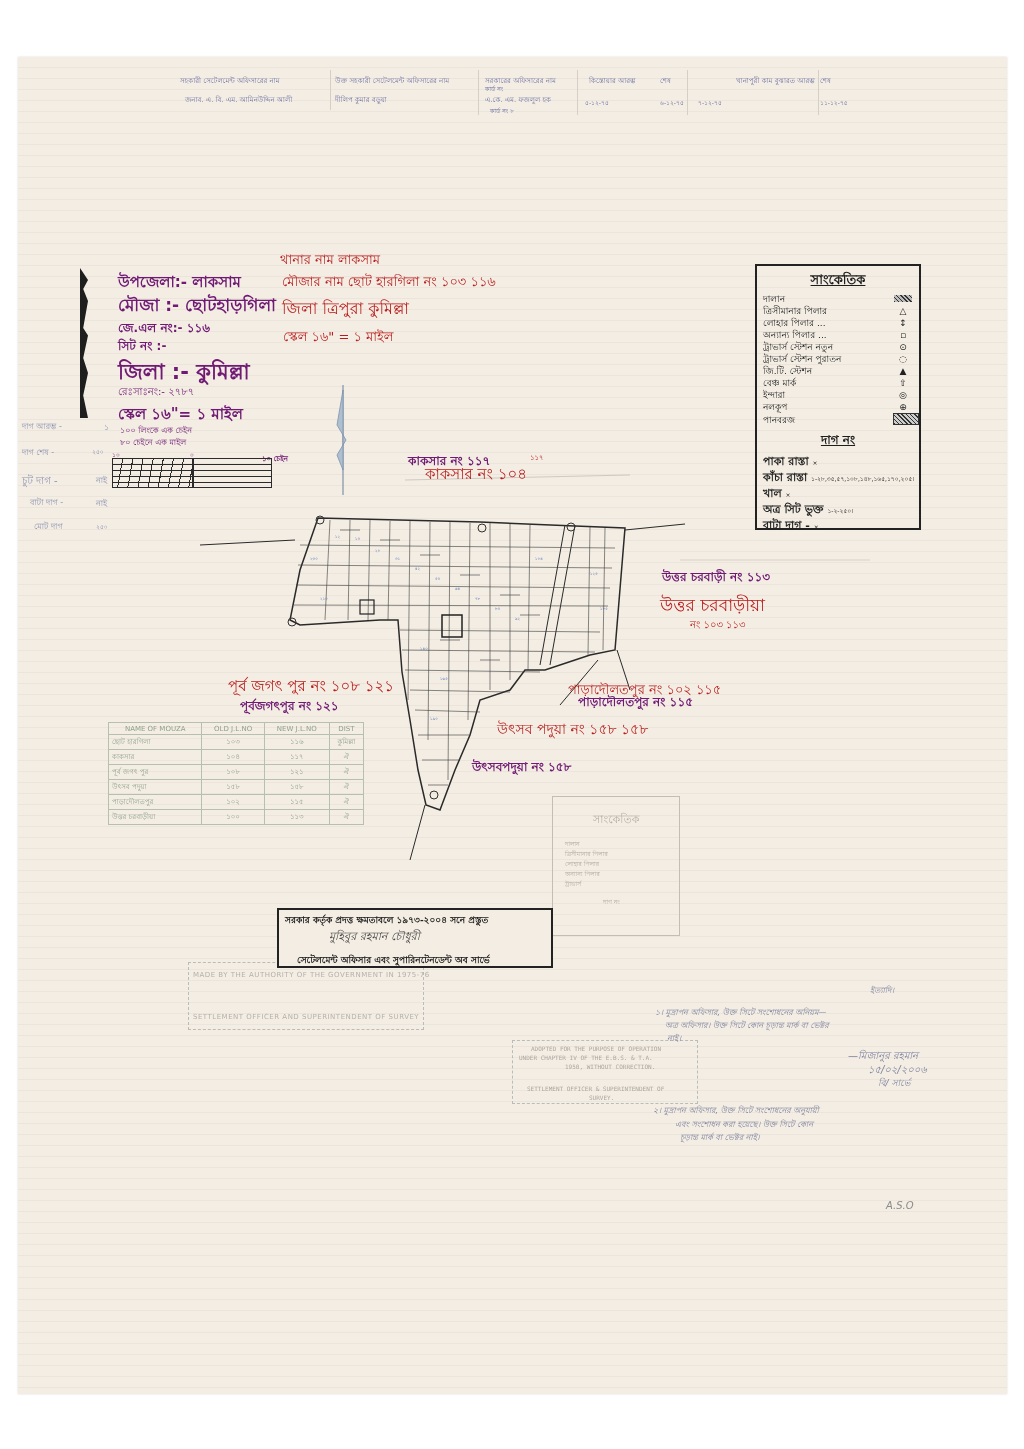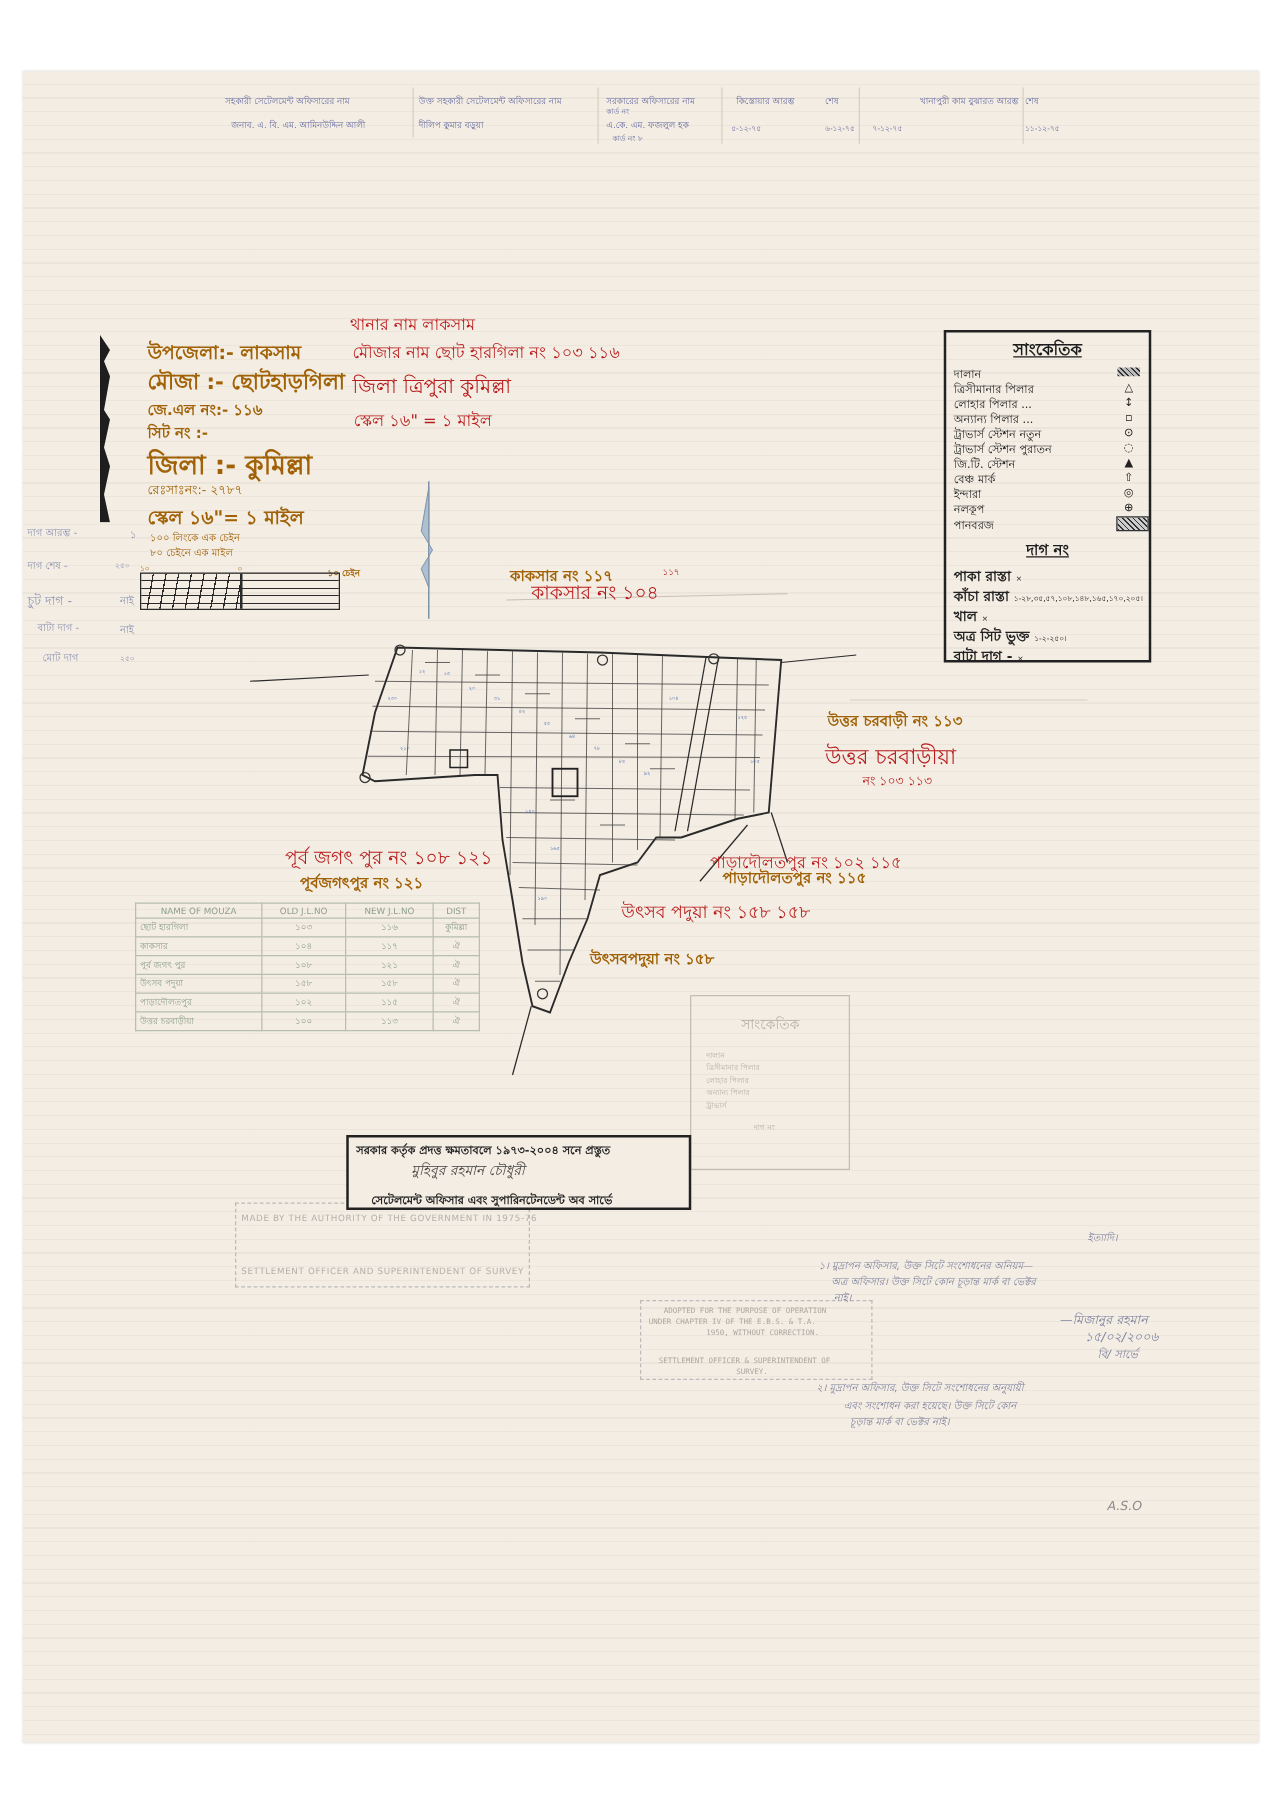--- a/index.html
+++ b/index.html
@@ -13,21 +13,21 @@
       box-shadow: 0 0 2px rgba(0,0,0,0.15);
     }
 
     
     .reg { position: absolute; font-size: 7px; color: #6b6fa3; white-space: nowrap; }
     .reg-vline { position: absolute; width: 1px; background: #d6cfc5; }
 
     
     .title-bar { position: absolute; left: 80px; top: 268px; width: 8px; height: 150px; background: #1e1e1e;
       clip-path: polygon(0 0, 100% 8%, 40% 14%, 100% 22%, 40% 40%, 100% 45%, 40% 60%, 100% 70%, 40% 85%, 100% 100%, 0 100%); }
-    .t-black { position: absolute; color: #a16207; font-weight: bold; white-space: nowrap; text-align: center; }
+    .t-black { position: absolute; color: #701a75; font-weight: bold; white-space: nowrap; text-align: center; }
     .t-blue { position: absolute; color: #b91c1c; white-space: nowrap; }
     .t-pencil { position: absolute; color: #8e93b3; white-space: nowrap; font-size: 8px; }
 
     
     .ladder { position: absolute; left: 112px; top: 458px; width: 160px; height: 30px; border: 1.5px solid #2a2a2a;
       background: repeating-linear-gradient(to bottom, transparent 0, transparent 5px, #2a2a2a 5px, #2a2a2a 6px); }
     .ladder::before { content: ""; position: absolute; left: 0; top: 0; width: 50%; height: 100%;
       background: repeating-linear-gradient(100deg, transparent 0, transparent 9px, #2a2a2a 9px, #2a2a2a 10px); }
     .ladder::after { content: ""; position: absolute; left: 50%; top: 0; width: 1.5px; height: 100%; background: #2a2a2a; }
 
@@ -36,21 +36,21 @@
     .legend .lg-title { text-align: center; font-size: 13px; font-weight: bold; color: #1d1d1d; text-decoration: underline; margin-bottom: 2px; }
     .legend .lg-row { display: flex; justify-content: space-between; align-items: center; font-size: 9px; color: #222; height: 12px; }
     .legend .lg-row .sym { width: 20px; text-align: center; font-size: 9px; }
     .legend .lg-sub { text-align: center; font-size: 12px; font-weight: bold; color: #1d1d1d; text-decoration: underline; margin: 4px 0 2px; }
     .legend .lg-row2 { font-size: 11px; font-weight: bold; color: #222; height: 16px; white-space: nowrap; }
     .legend .lg-row2 small { font-size: 6px; font-weight: normal; }
     .hatch { display: inline-block; width: 18px; height: 7px; background: repeating-linear-gradient(45deg, #333 0, #333 1px, #bbb 1px, #bbb 3px); }
     .hatch-big { display: inline-block; width: 26px; height: 12px; border: 1px solid #333; background: repeating-linear-gradient(45deg, #333 0, #333 1px, #ccc 1px, #ccc 3px); }
 
     
-    .mtable { position: absolute; left: 108px; top: 722px; width: 276px; border-collapse: collapse; font-size: 7px; color: #8fa08a; }
+    .mtable { position: absolute; left: 108px; top: 722px; width: 256px; border-collapse: collapse; font-size: 7px; color: #8fa08a; }
     .mtable td, .mtable th { border: 1px solid #b7bfae; padding: 1px 3px; height: 12px; font-weight: normal; text-align: center; }
     .mtable td:first-child { text-align: left; }
 
     
     .auth-box { position: absolute; left: 277px; top: 908px; width: 276px; height: 60px; border: 2px solid #222; background: rgba(243,237,227,0.95); }
     .auth-box .l1 { position: absolute; left: 6px; top: 3px; font-size: 9px; font-weight: bold; color: #222; white-space: nowrap; }
     .auth-box .sig { position: absolute; left: 50px; top: 18px; font-size: 11px; color: #444; font-style: italic; }
     .auth-box .l3 { position: absolute; left: 18px; top: 43px; font-size: 9px; font-weight: bold; color: #222; white-space: nowrap; }
 
     .made-box { position: absolute; left: 188px; top: 962px; width: 236px; height: 68px; border: 1px dashed #bbb; }

